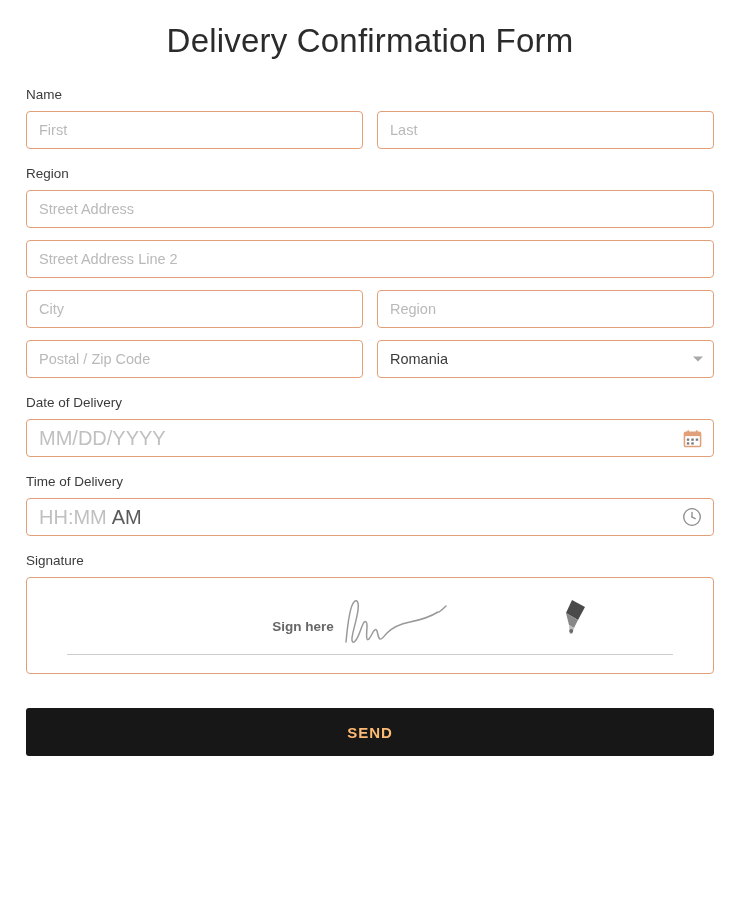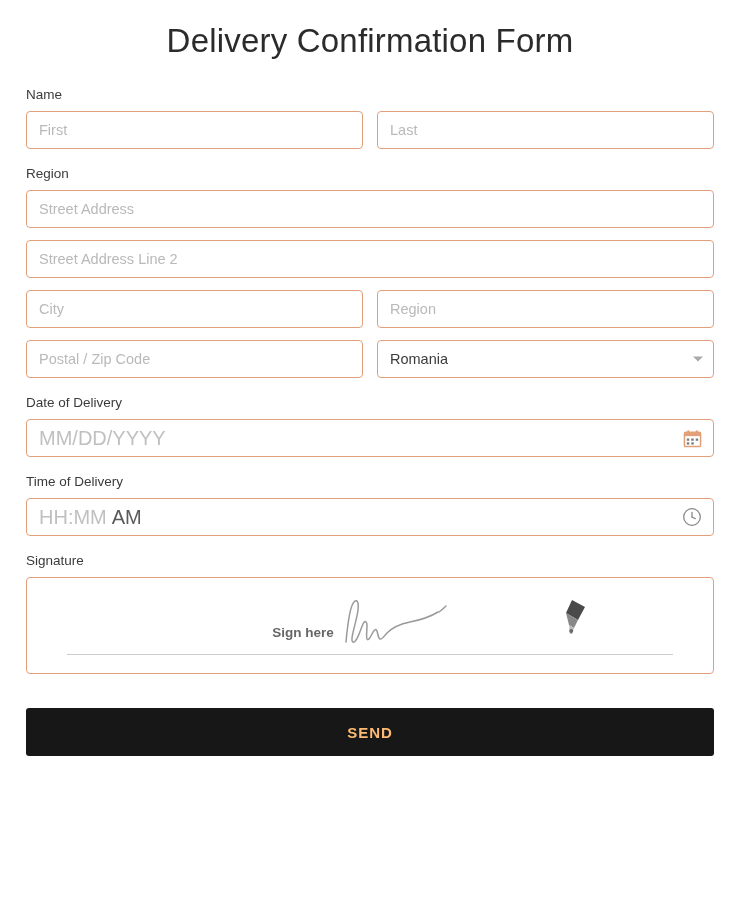--- a/index.html
+++ b/index.html
@@ -126,21 +126,21 @@
     bottom: 18px;
     display: flex;
     align-items: flex-end;
     justify-content: center;
     border-bottom: 1px solid #cccccc;
   }
   .sig-text {
     font-size: 13.5px;
     font-weight: bold;
     color: #666666;
-    margin-bottom: 14px;
+    margin-bottom: 20px;
     margin-right: 4px;
   }
   .sig-draw { margin-bottom: 2px; }
   .send-btn {
     width: 100%;
     height: 48px;
     background: #171717;
     color: #fdba74;
     border: none;
     border-radius: 3px;

